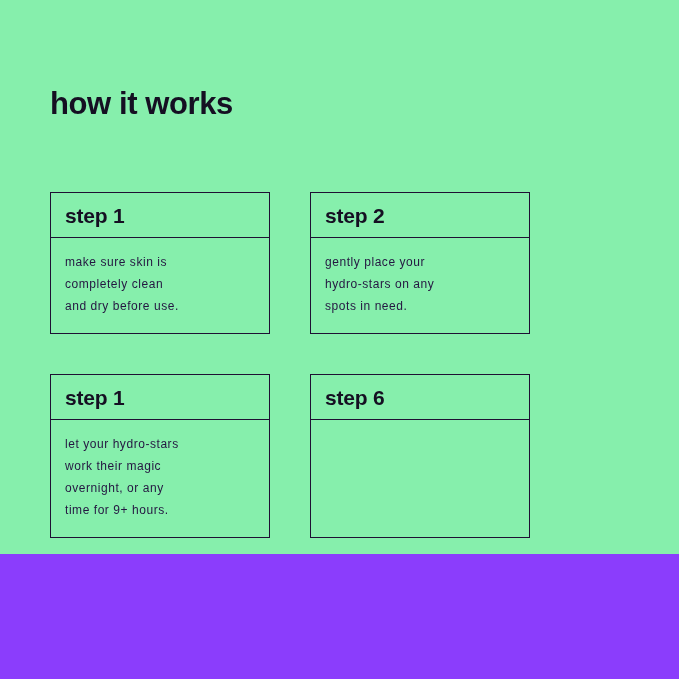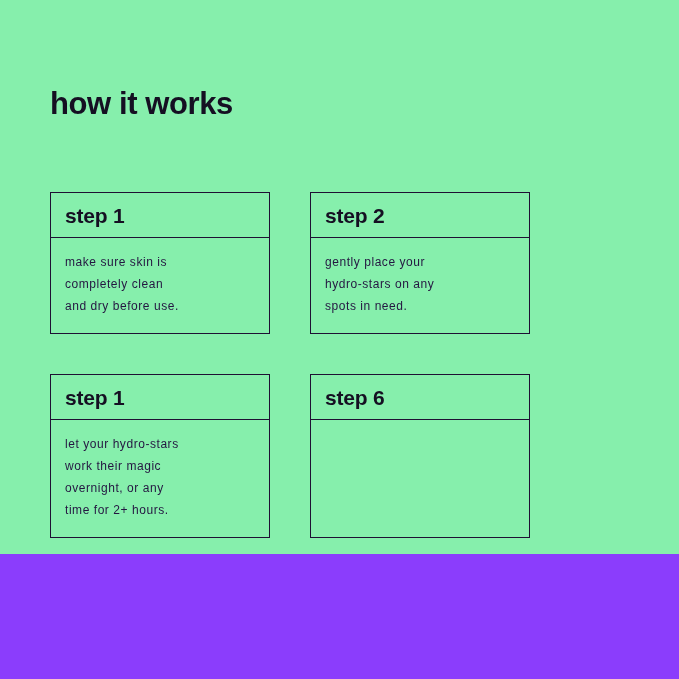--- a/index.html
+++ b/index.html
@@ -109,21 +109,21 @@
     </div>
 
     <div class="step-card row-bottom">
       <div class="step-card-header">
         <div class="step-card-title">step 1</div>
       </div>
       <div class="step-card-body">
         <div class="step-card-text">let your hydro-stars
 work their magic
 overnight, or any
-time for 2+ hours.</div>
+time for 9+ hours.</div>
       </div>
     </div>
 
     <div class="step-card row-bottom">
       <div class="step-card-header">
         <div class="step-card-title">step 6</div>
       </div>
     </div>
 
   </div>

